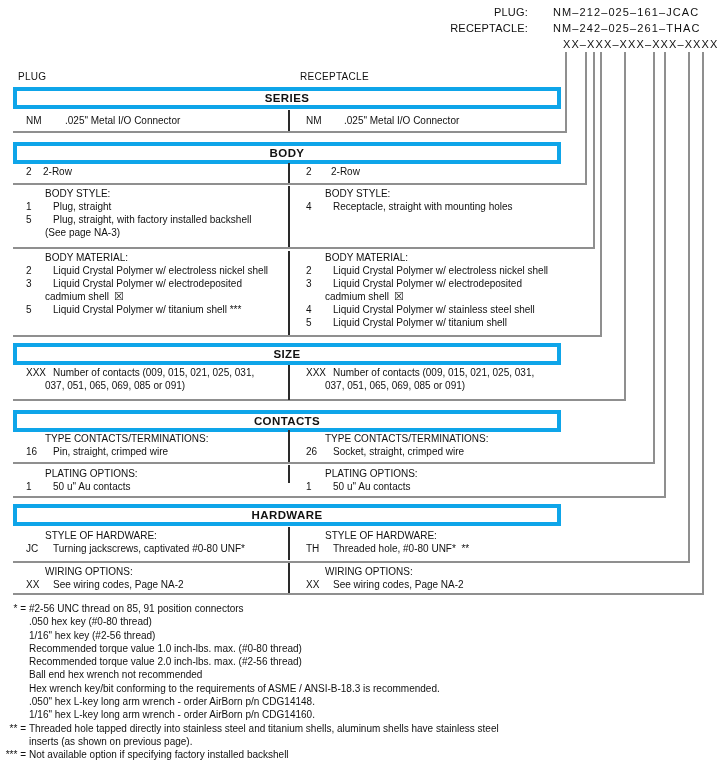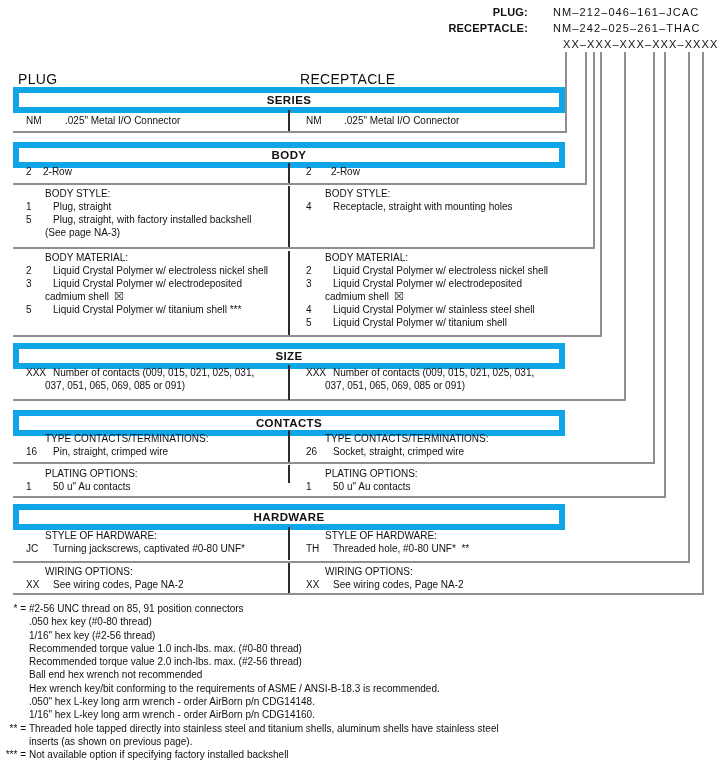--- a/index.html
+++ b/index.html
@@ -3,34 +3,34 @@
 <meta charset="utf-8">
 <style>
   html,body { margin:0; padding:0; background:#fff; }
   .page {
     position:relative; width:726px; height:762px; background:#ffffff;
     font-family:"Liberation Sans", sans-serif; font-size:10px; color:#111;
     overflow:hidden;
   }
   
   .pn-label {
-    position:absolute; right:198px; font-weight:bold; font-size:11px;
+    position:absolute; right:198px; font-weight:normal; font-size:11px;
     white-space:nowrap; letter-spacing:0.2px;
   }
   .pn-value {
     position:absolute; left:553px; font-size:11px; letter-spacing:1.1px;
     white-space:nowrap;
   }
   .pn-mask { left:563px; }
   
-  .col-label { position:absolute; font-size:14px; letter-spacing:0.3px; }
+  .col-label { position:absolute; font-size:10px; letter-spacing:0.3px; }
   
   .hbox {
     position:absolute; left:13px; width:540px; height:14px;
-    border:6px solid #0ea5e9; background:#fff;
+    border:4px solid #0ea5e9; background:#fff;
     text-align:center; font-weight:bold; font-size:11.5px; line-height:14px;
     letter-spacing:0.4px;
   }
   
   .leader { position:absolute; width:2px; top:52px; background:#8f8f8f; }
   .rule   { position:absolute; height:2px; left:13px; background:#8f8f8f; }
   
   .sub  { position:absolute; left:0; width:726px; }
   .vdiv { position:absolute; left:288px; top:0; bottom:0; width:2px; background:#2a2a2a; }
   .cell { position:absolute; top:0; }
@@ -48,21 +48,21 @@
   .fline { position:relative; height:13.3px; }
   .fmark { position:absolute; left:0; top:0; width:26px; text-align:right; white-space:pre; }
   .ftext { position:absolute; left:29px; top:0; white-space:nowrap; }
 </style>
 </head>
 <body>
 
 <div class="page">
 
   <div class="pn-label" style="top:6px">PLUG:</div>
-  <div class="pn-value" style="top:6px">NM–212–046–161–JCAC</div>
+  <div class="pn-value" style="top:6px">NM–212–025–161–JCAC</div>
   <div class="pn-label" style="top:22px">RECEPTACLE:</div>
   <div class="pn-value" style="top:22px">NM–242–025–261–THAC</div>
   <div class="pn-value pn-mask" style="top:38px">XX–XXX–XXX–XXX–XXXX</div>
 
   <div class="col-label" style="left:18px;top:71px">PLUG</div>
   <div class="col-label" style="left:300px;top:71px">RECEPTACLE</div>
 
   <div class="leader" style="left:565px;height:81px"></div>
   <div class="leader" style="left:585px;height:133px"></div>
   <div class="leader" style="left:593px;height:197px"></div>

